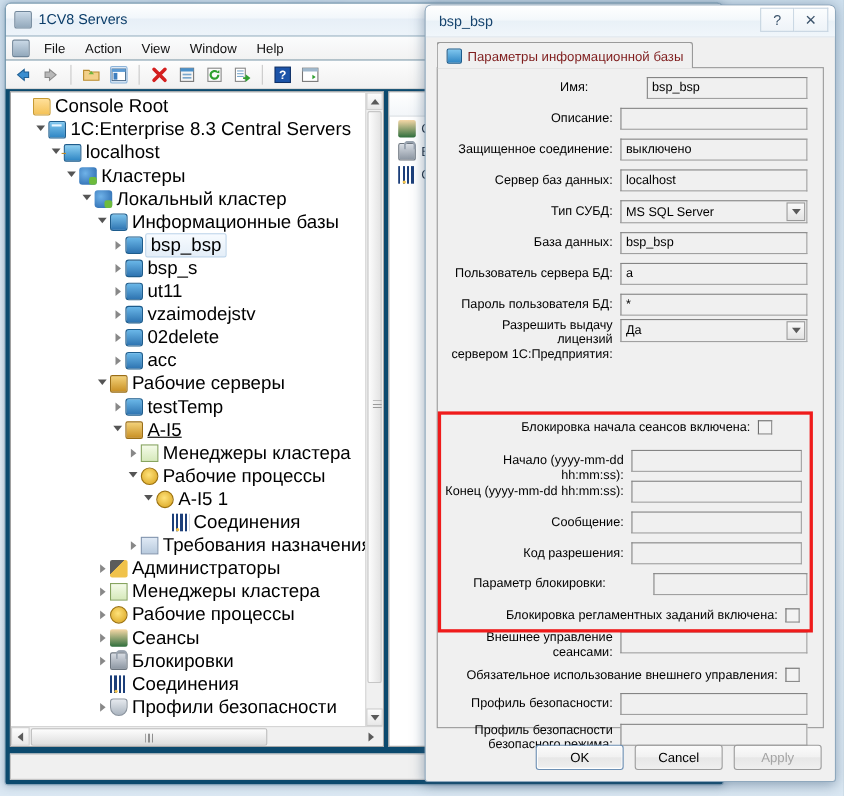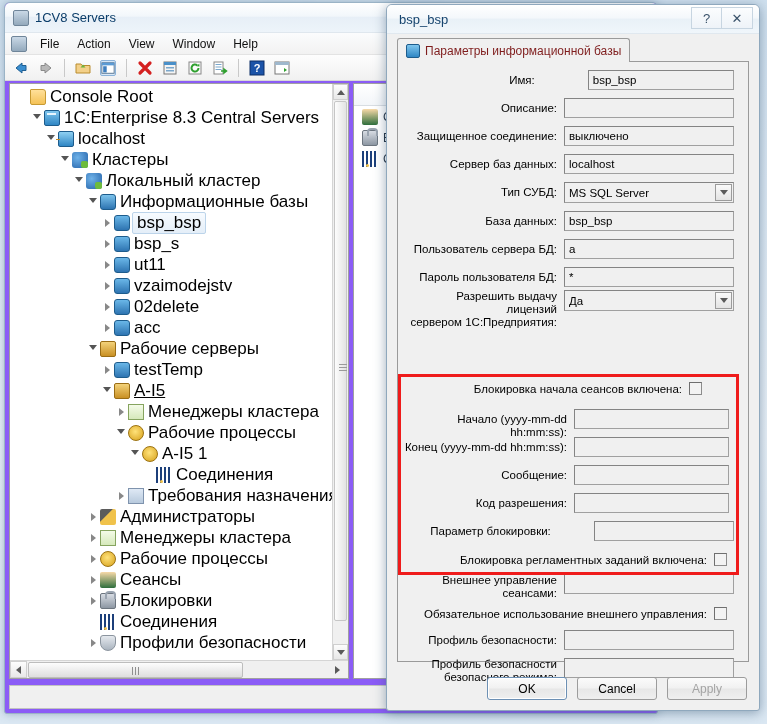--- a/index.html
+++ b/index.html
@@ -26,21 +26,21 @@
     width: 78px;
     line-height: 9px;
     letter-spacing: .3px;
   }
 
   
   #mmc {
     position: absolute;
     left: 4px; top: 2px;
     width: 654px; height: 712px;
-    background: #8b5cf6;
+    background: #0c4a6e;
     border: 1px solid #9ab3c6;
     border-radius: 6px 6px 3px 3px;
     box-shadow: 0 0 8px rgba(80,110,140,.45);
     overflow: hidden;
   }
   #mmc .titlebar {
     height: 30px;
     background: linear-gradient(180deg,#ffffff 0%,#f2f7fb 45%,#e7eff7 50%,#edf4fa 100%);
     display: flex; align-items: center;
     padding-left: 8px;

